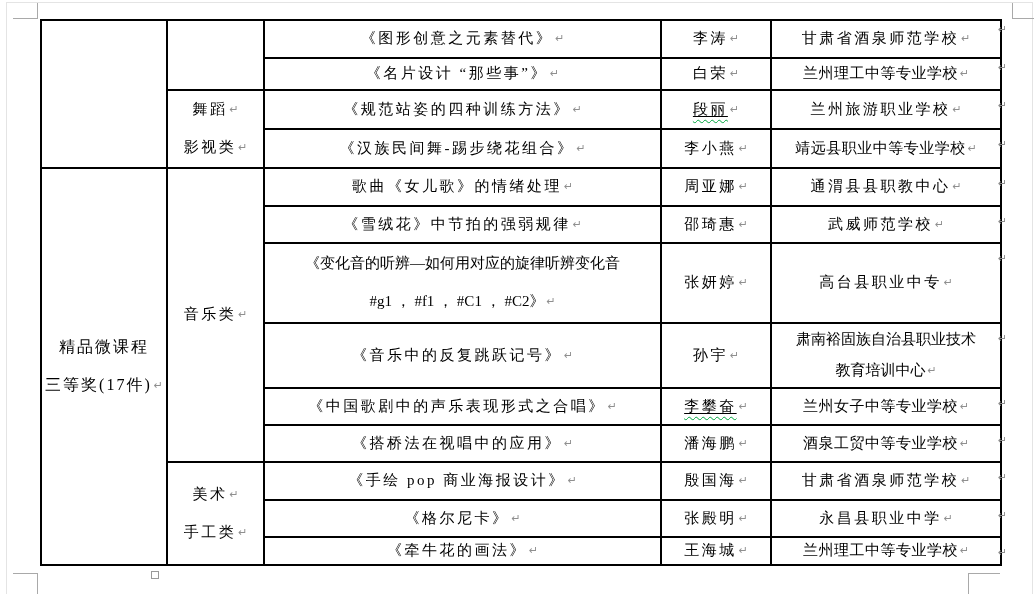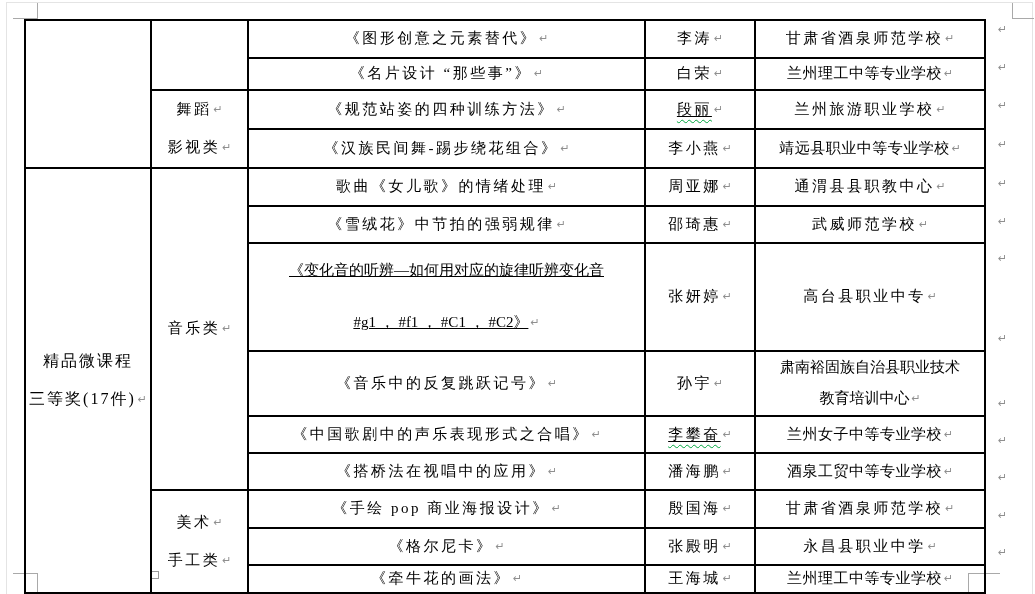--- a/index.html
+++ b/index.html
@@ -16,38 +16,38 @@
 
   
   .crop{position:absolute;}
   .crop-tl{left:13px;top:3px;width:24px;height:15px;border-right:1px solid #a9a9a9;border-bottom:1px solid #a9a9a9;}
   .crop-tr{left:1012px;top:3px;width:21px;height:15px;border-left:1px solid #a9a9a9;border-bottom:1px solid #a9a9a9;}
   .crop-bl{left:13px;top:573px;width:24px;height:20px;border-right:1px solid #a9a9a9;border-top:1px solid #a9a9a9;}
   .crop-br{left:968px;top:573px;width:31px;height:20px;border-left:1px solid #a9a9a9;border-top:1px solid #a9a9a9;}
   .cell-handle{position:absolute;left:151px;top:571px;width:6px;height:6px;border:1px solid #9a9a9a;background:#fff;}
 
   table.award-table{
-    position:absolute;left:24px;top:19px;
+    position:absolute;left:40px;top:19px;
     border-collapse:collapse;table-layout:fixed;
   }
   .award-table td{
     border:2px solid #000;
     padding:0 2px;
     text-align:center;vertical-align:middle;
     font-size:15px;color:#000;
     letter-spacing:2.5px;
     line-height:21px;
     overflow:hidden;
   }
   .pre{white-space:pre-line;}
   .ls0{letter-spacing:0 !important;}
   .ls1{letter-spacing:0.5px !important;font-family:Liberation Mono, monospace;}
   td.award-cell{font-weight:normal;font-size:16px;line-height:38px;letter-spacing:2px;}
   td.category-cell{line-height:37px;}
-  td.title-cell.tall{line-height:52px;text-decoration:underline;}
+  td.title-cell.tall{line-height:38px;}
   td.school-cell.two-line{line-height:31px;margin-left:44px;}
   .pm{
     color:#8f8f8f;font-size:11px;letter-spacing:0;
     margin-left:2px;font-family:"DejaVu Sans",sans-serif;
     display:inline-block;transform:translateY(-1px);
   }
   .wavy{
     text-decoration-line:underline;
     text-decoration-style:wavy;
     text-decoration-color:#00a43d;

